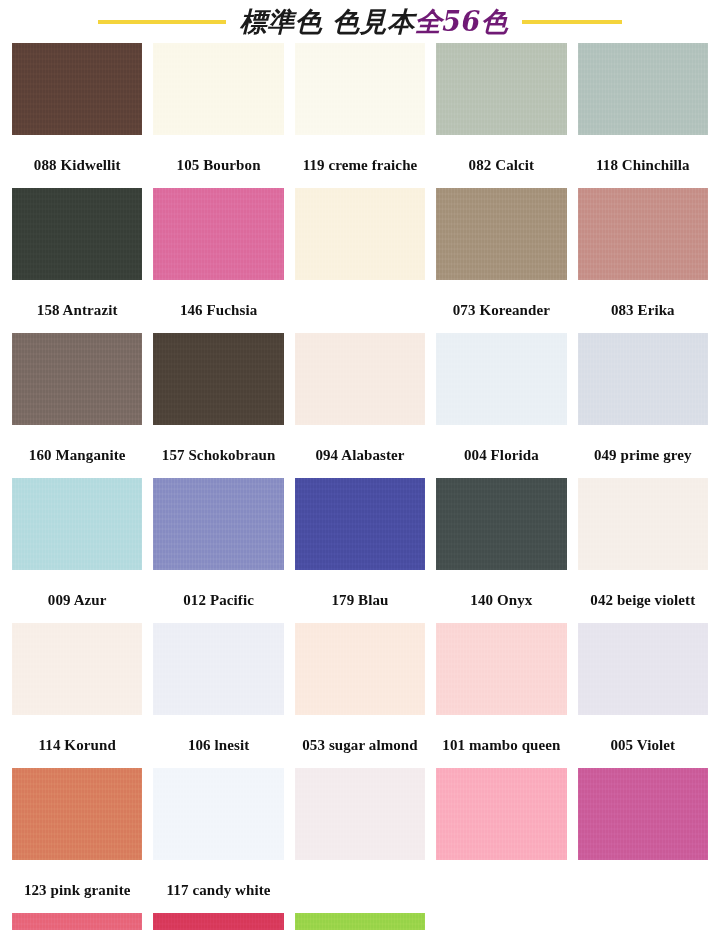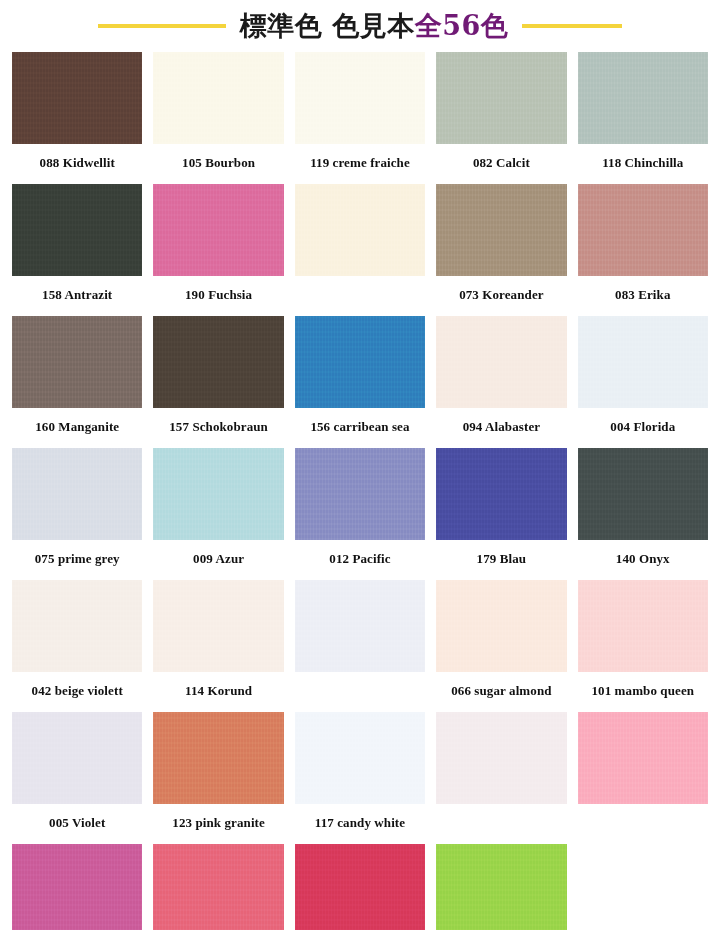--- a/index.html
+++ b/index.html
@@ -10,27 +10,28 @@
   }
   body {
     width: 720px;
     height: 930px;
     font-family: "Liberation Serif", "DejaVu Serif", serif;
     overflow: hidden;
   }
 
   
   .header {
-    height: 52px;
+    height: 43px;
     display: flex;
     align-items: center;
     justify-content: center;
     gap: 14px;
     padding: 0 10px;
     user-select: none;
+    font-style: italic;
   }
   .rule {
     height: 4px;
     background: #f4d43c;
     flex: 0 0 auto;
   }
   .rule-left  { width: 128px; }
   .rule-right { width: 100px; }
   .title {
     display: flex;
@@ -84,24 +85,24 @@
         rgba(0,0,0,0.015) 2px,
         rgba(0,0,0,0.015) 5px);
     pointer-events: none;
     mix-blend-mode: overlay;
     opacity: 0.85;
   }
   .label {
     text-align: center;
     font-family: "Liberation Serif", "DejaVu Serif", serif;
     font-weight: bold;
-    font-size: 13px;
+    font-size: 15px;
     color: #111111;
     line-height: 1;
-    padding-top: 12px;
+    padding-top: 23px;
     padding-bottom: 15px;
     white-space: nowrap;
     letter-spacing: 0.1px;
   }
 </style>
 </head>
 <body>
 
 <div class="header">
   <div class="rule rule-left" style="background: rgb(244, 212, 60);"></div>
@@ -132,21 +133,21 @@
     <div class="cell">
       <div class="chip" style="background: rgb(179, 195, 189);"></div>
       <div class="label">118 Chinchilla</div>
     </div>
     <div class="cell">
       <div class="chip" style="background: rgb(57, 64, 57);"></div>
       <div class="label">158 Antrazit</div>
     </div>
     <div class="cell">
       <div class="chip" style="background: rgb(221, 109, 159);"></div>
-      <div class="label">190 Fuchsia</div>
+      <div class="label">146 Fuchsia</div>
     </div>
     <div class="cell">
       <div class="chip" style="background: rgb(250, 242, 223);"></div>
     </div>
     <div class="cell">
       <div class="chip" style="background: rgb(166, 147, 124);"></div>
       <div class="label">073 Koreander</div>
     </div>
     <div class="cell">
       <div class="chip" style="background: rgb(199, 145, 138);"></div>
@@ -154,34 +155,30 @@
     </div>
     <div class="cell">
       <div class="chip" style="background: rgb(123, 107, 100);"></div>
       <div class="label">160 Manganite</div>
     </div>
     <div class="cell">
       <div class="chip" style="background: rgb(78, 67, 57);"></div>
       <div class="label">157 Schokobraun</div>
     </div>
     <div class="cell">
-      <div class="chip" style="background: rgb(47, 129, 189);"></div>
-      <div class="label">156 carribean sea</div>
-    </div>
-    <div class="cell">
       <div class="chip" style="background: rgb(247, 235, 227);"></div>
       <div class="label">094 Alabaster</div>
     </div>
     <div class="cell">
       <div class="chip" style="background: rgb(234, 240, 245);"></div>
       <div class="label">004 Florida</div>
     </div>
     <div class="cell">
       <div class="chip" style="background: rgb(218, 222, 231);"></div>
-      <div class="label">075 prime grey</div>
+      <div class="label">049 prime grey</div>
     </div>
     <div class="cell">
       <div class="chip" style="background: rgb(181, 219, 223);"></div>
       <div class="label">009 Azur</div>
     </div>
     <div class="cell">
       <div class="chip" style="background: rgb(138, 143, 196);"></div>
       <div class="label">012 Pacific</div>
     </div>
     <div class="cell">
@@ -195,24 +192,25 @@
     <div class="cell">
       <div class="chip" style="background: rgb(246, 239, 233);"></div>
       <div class="label">042 beige violett</div>
     </div>
     <div class="cell">
       <div class="chip" style="background: rgb(248, 239, 232);"></div>
       <div class="label">114 Korund</div>
     </div>
     <div class="cell">
       <div class="chip" style="background: rgb(237, 239, 246);"></div>
+      <div class="label">106 lnesit</div>
     </div>
     <div class="cell">
       <div class="chip" style="background: rgb(251, 234, 223);"></div>
-      <div class="label">066 sugar almond</div>
+      <div class="label">053 sugar almond</div>
     </div>
     <div class="cell">
       <div class="chip" style="background: rgb(251, 215, 214);"></div>
       <div class="label">101 mambo queen</div>
     </div>
     <div class="cell">
       <div class="chip" style="background: rgb(231, 229, 238);"></div>
       <div class="label">005 Violet</div>
     </div>
     <div class="cell">

